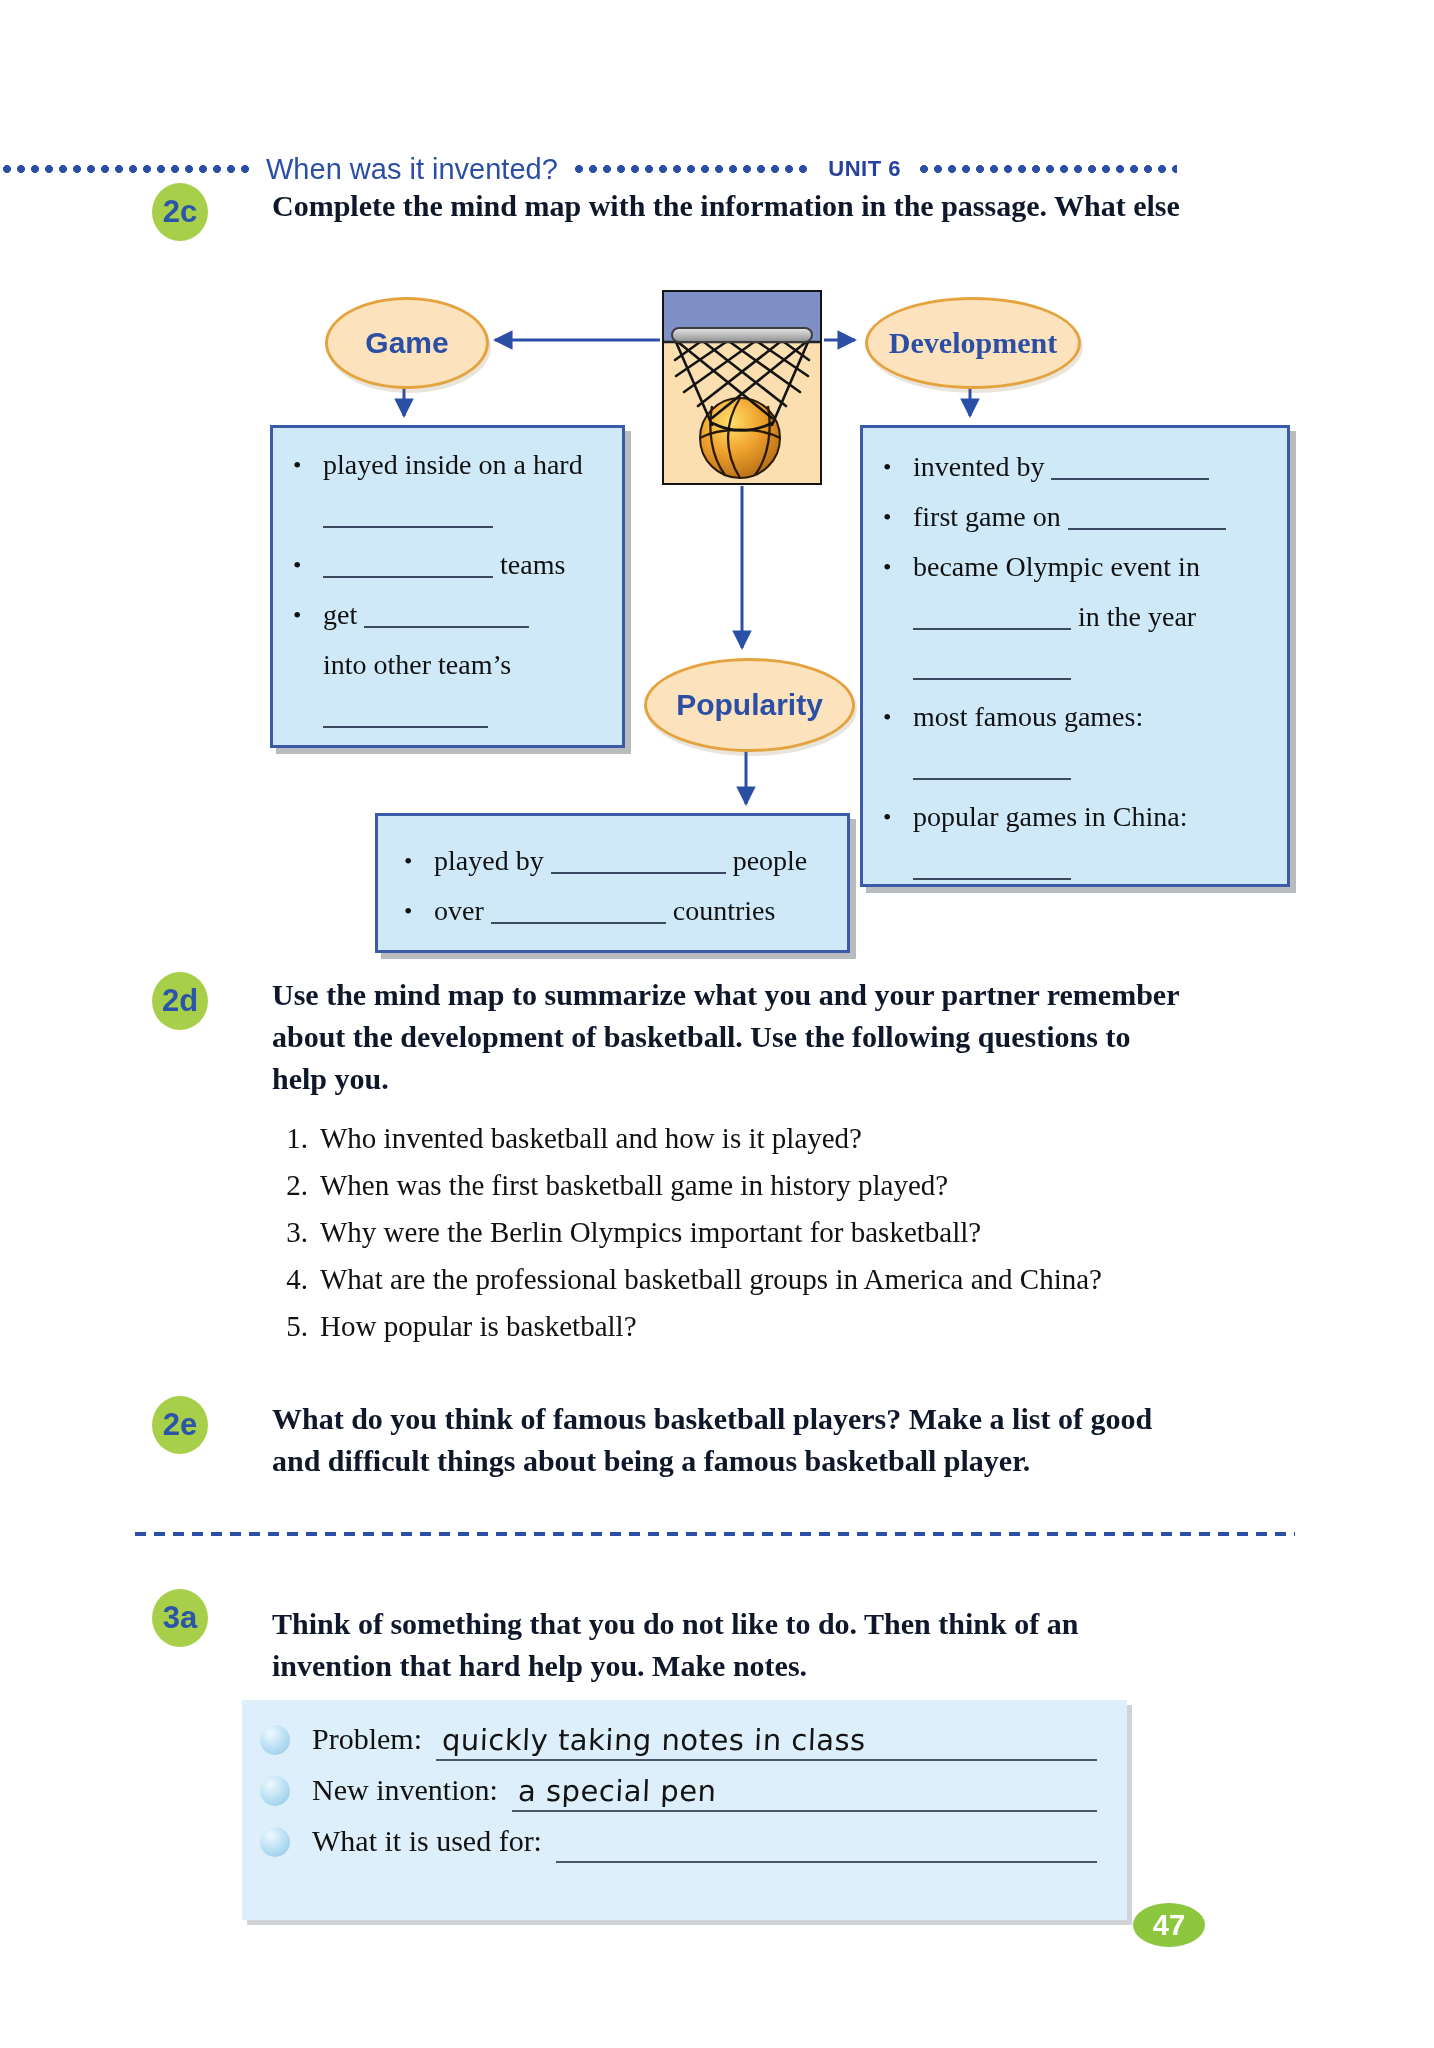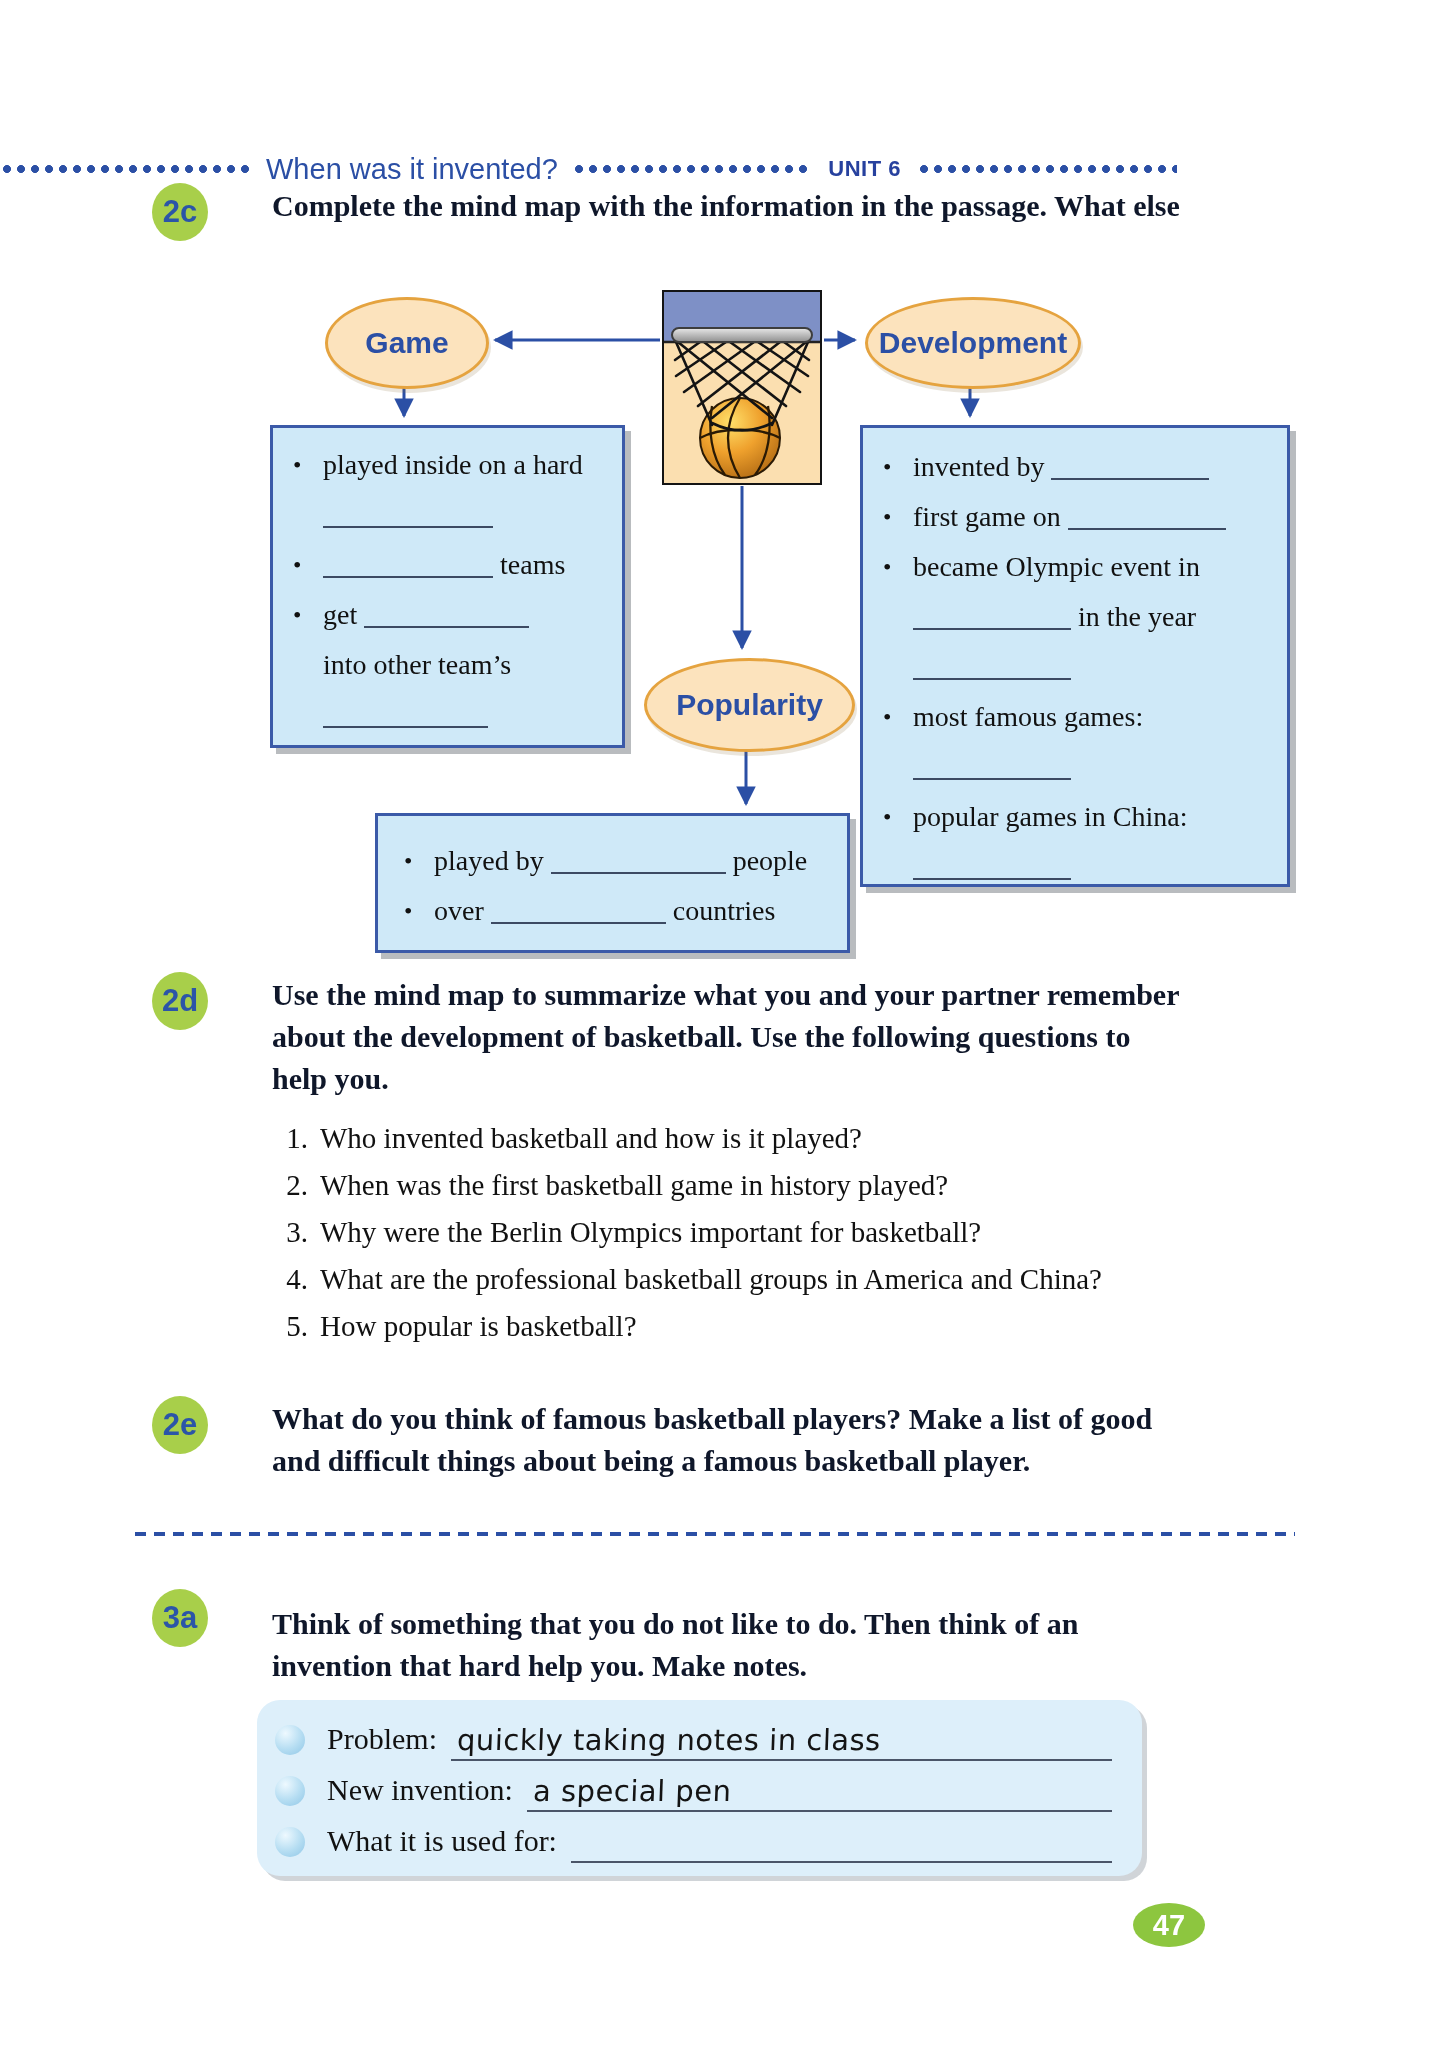--- a/index.html
+++ b/index.html
@@ -27,43 +27,43 @@
          font-family:"Liberation Sans",sans-serif;font-weight:bold;font-size:31px;color:#2b55a8;}
   .instr{position:absolute;font-weight:bold;font-size:30px;line-height:42px;color:#0f172a;}
   .tline{white-space:nowrap;}
   
   .mindmap{position:absolute;left:135px;top:280px;width:1200px;height:700px;}
   .mm-oval{position:absolute;background:var(--oval_fill);border:3px solid var(--oval_border);
            border-radius:50%;display:flex;align-items:center;justify-content:center;
            font-family:"Liberation Sans",sans-serif;font-weight:bold;font-size:30px;color:var(--blue);
            box-shadow:2px 4px 0 rgba(140,110,60,.18);}
   .oval-game{left:190px;top:17px;width:158px;height:86px;}
-  .oval-dev{left:730px;top:17px;width:210px;height:86px;}
+  .oval-dev{left:730px;top:17px;width:210px;height:86px;font-family:Liberation Serif, serif;}
   .oval-pop{left:509px;top:378px;width:205px;height:88px;}
   .mm-box{position:absolute;background:var(--box_fill);border:3px solid var(--box_border);
           box-shadow:6px 6px 0 #b9bcbf;box-sizing:border-box;font-size:28px;line-height:50px;}
   .box-game{left:135px;top:145px;width:355px;height:323px;padding:12px 18px 0 20px;}
   .box-dev{left:725px;top:145px;width:430px;height:462px;padding:14px 18px 0 20px;}
   .box-pop{left:240px;top:533px;width:475px;height:140px;padding:20px 18px 0 26px;}
   .mm-item{display:flex;}
   .mm-bullet{width:30px;flex:0 0 30px;font-size:24px;}
   .mm-text{flex:1;}
   .blank{display:inline-block;border-bottom:2px solid #3c4a63;height:14px;transform:translateY(4px);}
   .bb-img{position:absolute;left:527px;top:10px;width:160px;height:195px;}
   .mm-arrows{position:absolute;left:0;top:0;width:1200px;height:700px;pointer-events:none;}
   
   .questions{position:absolute;left:272px;top:1122px;font-size:29px;}
   .q-row{display:flex;height:47px;align-items:baseline;}
   .q-num{width:36px;text-align:right;margin-right:12px;}
   
   .divider{position:absolute;left:135px;top:1532px;width:1160px;height:4px;
            background:repeating-linear-gradient(90deg, var(--blue) 0 11px, transparent 11px 19px);}
   
-  .notes{position:absolute;left:257px;top:1700px;width:885px;height:176px;background:var(--notes_fill);
-         box-shadow:5px 5px 0 rgba(150,160,168,.45);padding:10px 0 0 0;box-sizing:border-box;border-radius:23px;}
+  .notes{position:absolute;left:242px;top:1700px;width:885px;height:220px;background:var(--notes_fill);
+         box-shadow:5px 5px 0 rgba(150,160,168,.45);padding:10px 0 0 0;box-sizing:border-box;}
   .note-row{display:flex;align-items:flex-end;height:51px;padding:0 30px 0 18px;}
   .note-bullet{width:30px;height:30px;flex:0 0 30px;border-radius:50%;margin:0 22px 6px 0;
                background:radial-gradient(circle at 35% 28%, #eef9ff, #b5ddf2 55%, #8fc6e6);}
   .note-label{font-size:30px;white-space:nowrap;margin-right:14px;line-height:44px;}
   .note-line{flex:1;border-bottom:2px solid #4a5568;position:relative;height:44px;}
   .note-answer{position:absolute;left:6px;bottom:2px;font-family:"DejaVu Sans",sans-serif;
                font-size:29px;color:#141414;letter-spacing:.5px;transform:skewX(-2deg);white-space:nowrap;}
   
   .pill{position:absolute;left:1133px;top:1903px;width:72px;height:44px;border-radius:50%;
         background:var(--pill_green);display:flex;align-items:center;justify-content:center;

